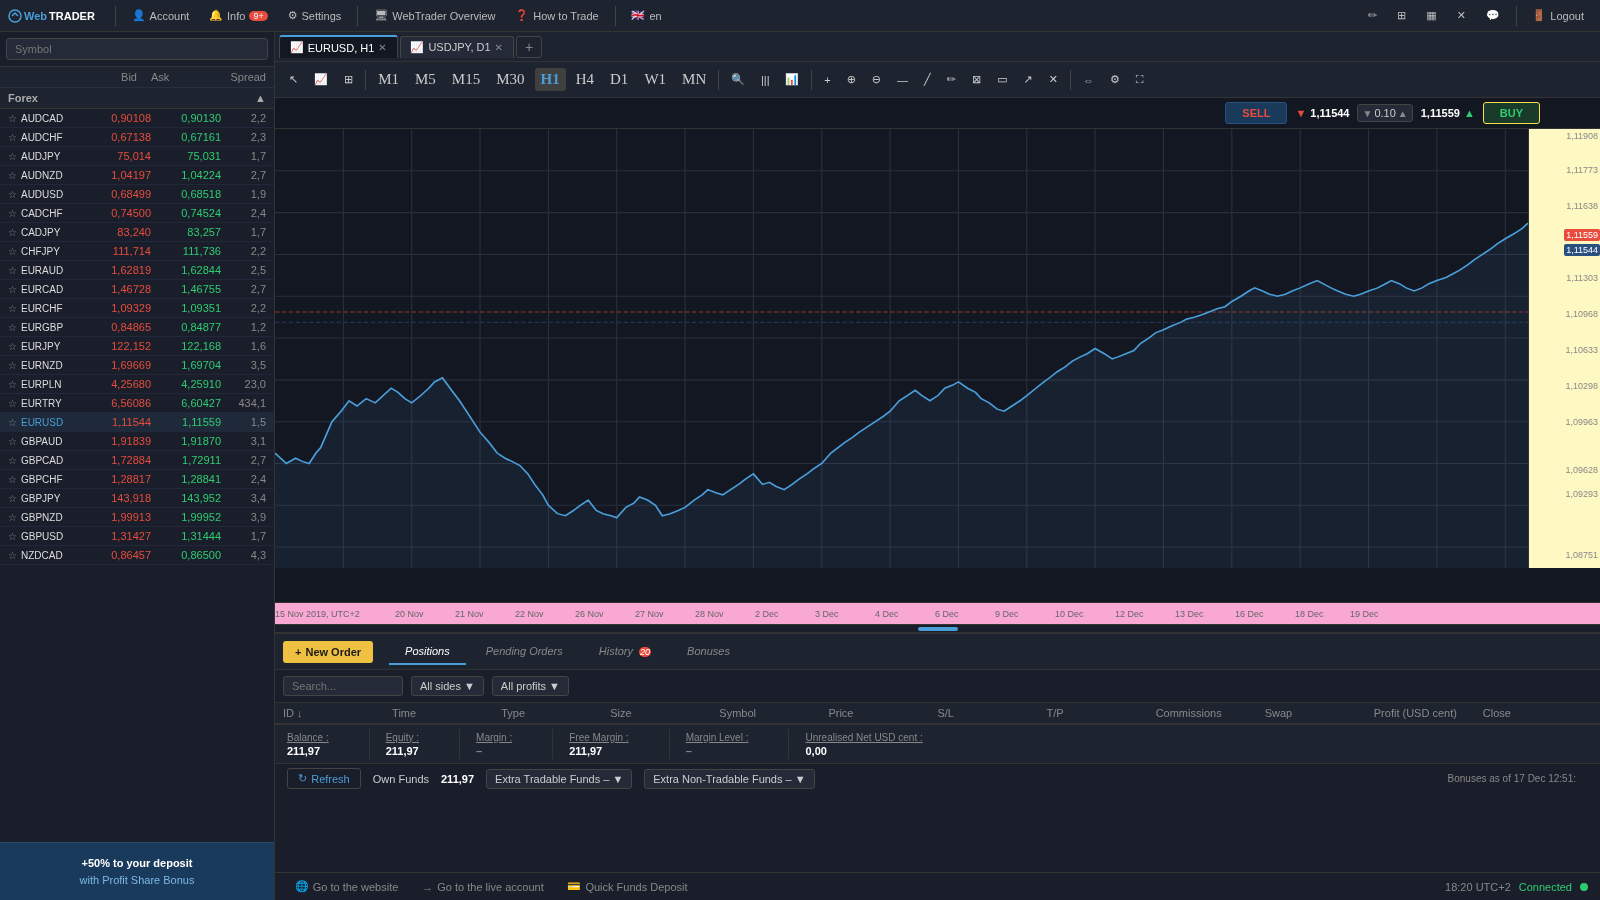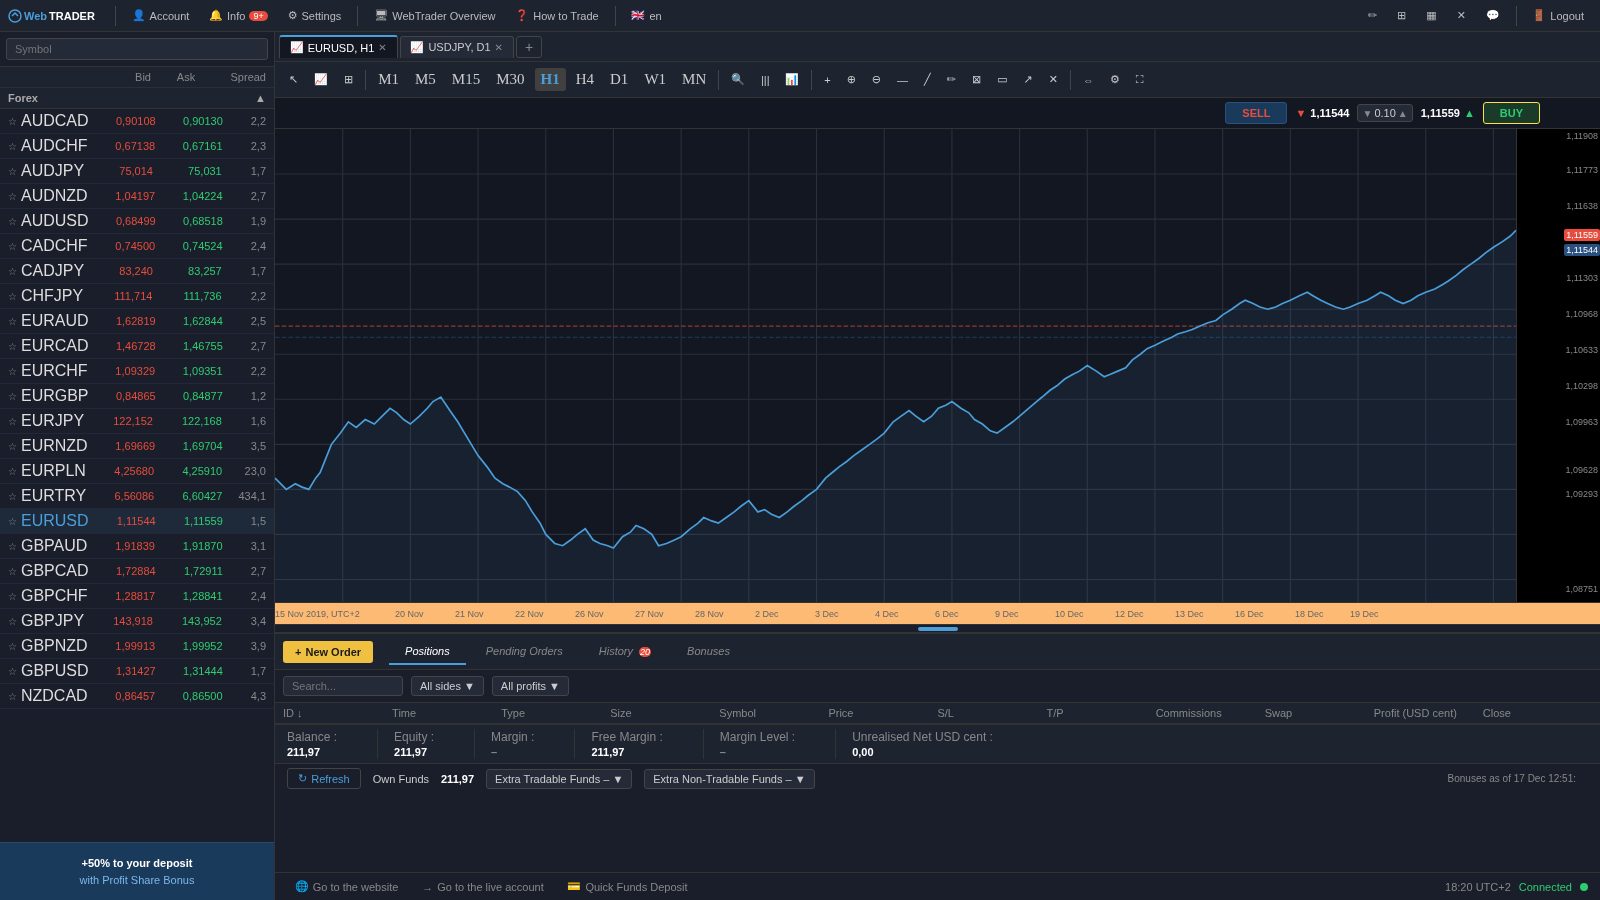--- a/index.html
+++ b/index.html
@@ -123,21 +123,21 @@
     .symbol-headers {
       display: flex;
       padding: 4px 8px;
       color: #888;
       font-size: 10px;
       border-bottom: 1px solid #2a2f3d;
       background: #1e2330;
     }
     .sh-symbol { flex: 1; }
     .sh-bid { width: 70px; text-align: right; }
-    .sh-ask { width: 70px; text-align: center; }
+    .sh-ask { width: 70px; text-align: left; margin-left: 14px; }
     .sh-spread { width: 45px; text-align: right; }
 
     .symbol-list { overflow-y: auto; flex: 1; }
     .symbol-group-header {
       display: flex;
       align-items: center;
       justify-content: space-between;
       padding: 4px 8px;
       background: #1e2330;
       color: #aaa;
@@ -147,21 +147,21 @@
       font-weight: bold;
     }
     .symbol-row {
       display: flex;
       align-items: center;
       padding: 3px 8px;
       border-bottom: 1px solid #22273a;
       cursor: pointer;
     }
     .symbol-star { color: #888; margin-right: 4px; font-size: 10px; }
-    .symbol-name { flex: 1; color: #ddd; font-size: 16px; }
+    .symbol-name { flex: 1; color: #ddd; font-size: 10px; }
     .symbol-bid { width: 70px; text-align: right; color: #e74c3c; font-size: 11px; }
     .symbol-ask { width: 70px; text-align: right; color: #2ecc71; font-size: 11px; }
     .symbol-spread { width: 45px; text-align: right; color: #888; font-size: 11px; }
 
     .sidebar-banner {
       background: #1a3a5c;
       padding: 12px;
       text-align: center;
       color: #7ab8e8;
       font-size: 11px;
@@ -304,29 +304,30 @@
     
     .chart-canvas {
       flex: 1;
       position: relative;
       overflow: hidden;
       background: #131722;
     }
 
     
     .time-scale {
-      background: #fdba74;
+      background: #f9a8d4;
       height: 20px;
       display: flex;
       align-items: center;
       border-top: 1px solid #333;
       padding: 0 0 0 8px;
       overflow: hidden;
       flex-shrink: 0;
       position: relative;
+      margin-top: 34px;
     }
     .time-label {
       font-size: 9px;
       color: #666;
       position: absolute;
     }
 
     
     .scroll-handle {
       height: 8px;
@@ -459,21 +460,21 @@
       gap: 8px;
       font-size: 11px;
       flex-shrink: 0;
     }
     .status-group {
       display: flex;
       flex-direction: column;
       gap: 2px;
       margin-right: 24px;
     }
-    .status-label { color: #888; font-size: 12px; }
+    .status-label { color: #888; font-size: 10px; text-decoration: underline; }
     .status-value { color: #fff; font-size: 11px; font-weight: bold; }
     .status-dash { color: #888; }
     .status-separator { width: 1px; background: #333; height: 30px; margin: 0 8px; }
 
     .refresh-btn {
       background: none;
       border: 1px solid #444;
       color: #4a9eda;
       padding: 3px 10px;
       border-radius: 3px;
@@ -989,21 +990,21 @@
               L908,148 L915,145 L920,148 L927,152 L933,155
               L940,158 L947,160 L953,158 L960,155
               L968,152 L975,148 L980,145 L987,148 L993,152
               L1000,155 L1007,152 L1013,148 L1020,145
               L1028,142 L1035,138 L1040,135 L1047,130 L1053,125
               L1060,120 L1067,115 L1073,110 L1080,105
               L1088,100 L1095,95 L1100,90"></path>
           </svg>
         </div>
 
-        <div style="width:84px; background:#000000; border-left:1px solid #333; position:relative; flex-shrink:0; font-size:9px; color:#888;text-align:center;">
+        <div style="width:72px; background:#fef9c3; border-left:1px solid #333; position:relative; flex-shrink:0; font-size:9px; color:#888;text-align:center;">
           <div style="position:absolute; top:2px; right:2px; font-size:9px;">1,11908</div>
           <div style="position:absolute; top:36px; right:2px; font-size:9px;">1,11773</div>
           <div style="position:absolute; top:72px; right:2px; font-size:9px;">1,11638</div>
           <div style="position:absolute; top:100px; right:0px; background:#e74c3c; color:#fff; padding:1px 2px; border-radius:2px; font-size:9px;">1,11559</div>
           <div style="position:absolute; top:115px; right:0px; background:#2a5080; color:#fff; padding:1px 2px; border-radius:2px; font-size:9px;">1,11544</div>
           <div style="position:absolute; top:144px; right:2px; font-size:9px;">1,11303</div>
           <div style="position:absolute; top:180px; right:2px; font-size:9px;">1,10968</div>
           <div style="position:absolute; top:216px; right:2px; font-size:9px;">1,10633</div>
           <div style="position:absolute; top:252px; right:2px; font-size:9px;">1,10298</div>
           <div style="position:absolute; top:288px; right:2px; font-size:9px;">1,09963</div>

